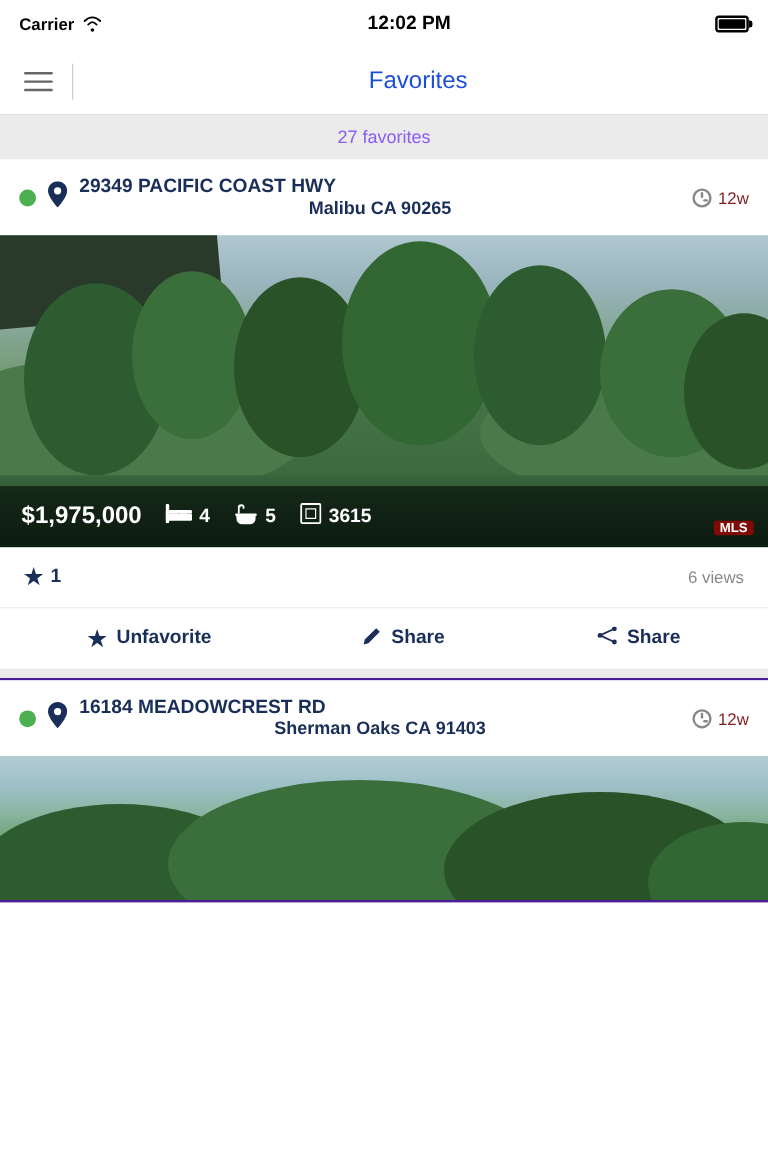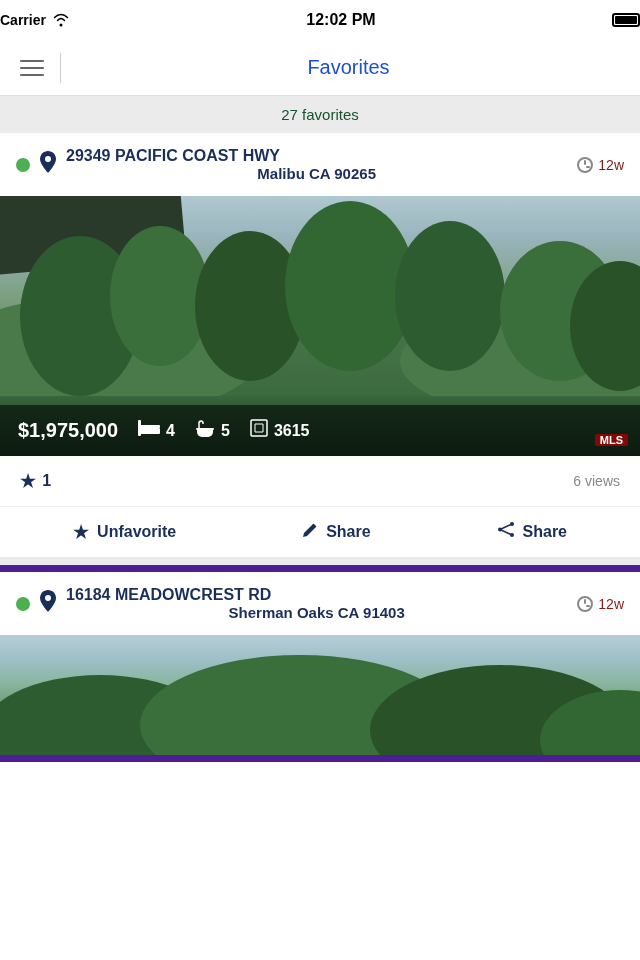--- a/index.html
+++ b/index.html
@@ -10,21 +10,21 @@
       font-family: -apple-system, 'Helvetica Neue', Arial, sans-serif;
       background: #fff;
       overflow-x: hidden;
     }
 
     
     .status-bar {
       display: flex;
       justify-content: space-between;
       align-items: center;
-      padding: 8px 0;
+      padding: 8px 16px;
       background: #fff;
       height: 40px;
     }
     .status-left { font-size: 14px; font-weight: 600; color: #000; display: flex; align-items: center; gap: 6px; }
     .status-center { font-size: 16px; font-weight: 600; color: #000000; }
     .status-right { display: flex; align-items: center; }
     .battery-icon {
       width: 28px; height: 14px; border: 2px solid #000; border-radius: 3px; position: relative;
     }
     .battery-icon::after {
@@ -59,28 +59,28 @@
     .menu-line { width: 24px; height: 2px; background: #666; border-radius: 1px; }
     .header-divider { width: 1px; height: 30px; background: #ccc; margin-right: 16px; }
     .header-title { flex: 1; text-align: center; font-size: 20px; color: #1d4ed8; font-weight: 400; }
 
     
     .favorites-bar {
       background: #ebebeb;
       text-align: center;
       padding: 10px;
       font-size: 15px;
-      color: #14532d;
+      color: #8b5cf6;
       font-weight: 500;
     }
 
     
     .listing-item {
       background: #fff;
-      border-bottom: 7px solid #4c1d95;
+      border-bottom: 2px solid #4c1d95;
     }
 
     .listing-header {
       display: flex;
       align-items: center;
       padding: 14px 16px;
       gap: 10px;
     }
     .status-dot {
       width: 14px; height: 14px;

